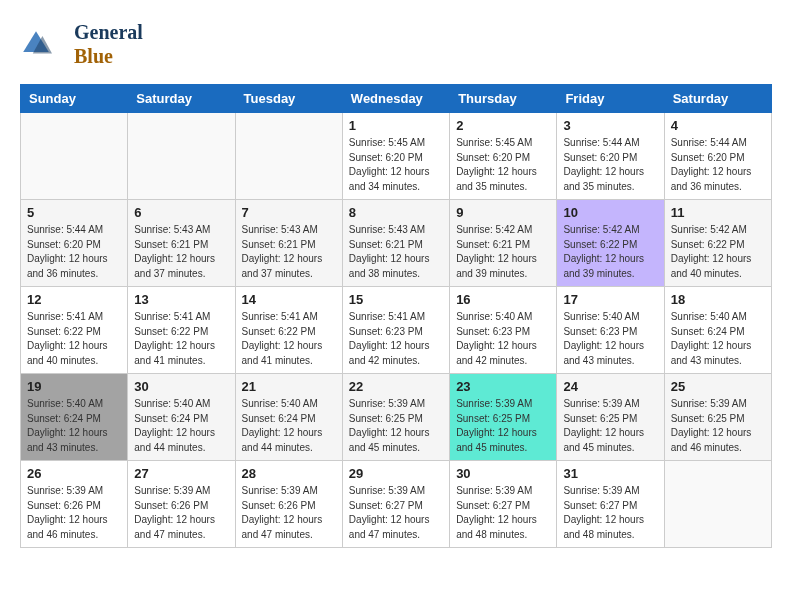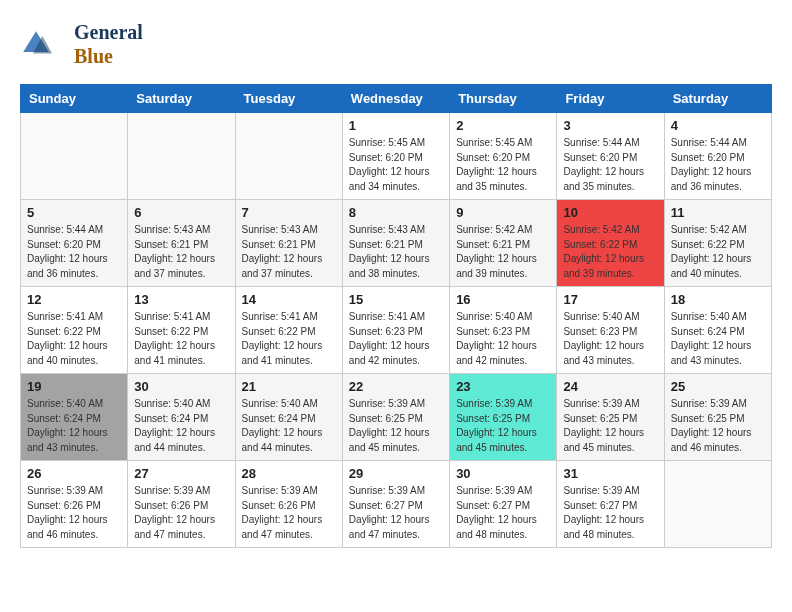--- a/index.html
+++ b/index.html
@@ -147,21 +147,21 @@
           <div class="day-info">Sunrise: 5:43 AM<br>Sunset: 6:21 PM<br>Daylight: 12 hours and 37 minutes.</div>
         </td>
         <td style="background: rgb(245, 245, 245);">
           <div class="day-number">8</div>
           <div class="day-info">Sunrise: 5:43 AM<br>Sunset: 6:21 PM<br>Daylight: 12 hours and 38 minutes.</div>
         </td>
         <td style="background: rgb(245, 245, 245);">
           <div class="day-number">9</div>
           <div class="day-info">Sunrise: 5:42 AM<br>Sunset: 6:21 PM<br>Daylight: 12 hours and 39 minutes.</div>
         </td>
-        <td style="background: #ef4444; margin-top: 38px;">
+        <td style="background: #c4b5fd; margin-top: 38px;">
           <div class="day-number">10</div>
           <div class="day-info">Sunrise: 5:42 AM<br>Sunset: 6:22 PM<br>Daylight: 12 hours and 39 minutes.</div>
         </td>
         <td style="background: rgb(245, 245, 245);">
           <div class="day-number">11</div>
           <div class="day-info">Sunrise: 5:42 AM<br>Sunset: 6:22 PM<br>Daylight: 12 hours and 40 minutes.</div>
         </td>
       </tr>
       <tr>
         <td>

